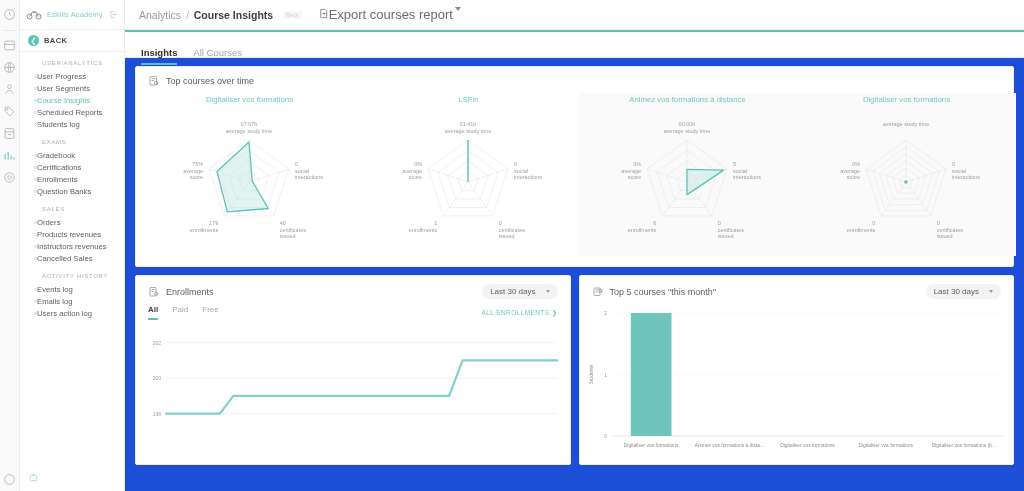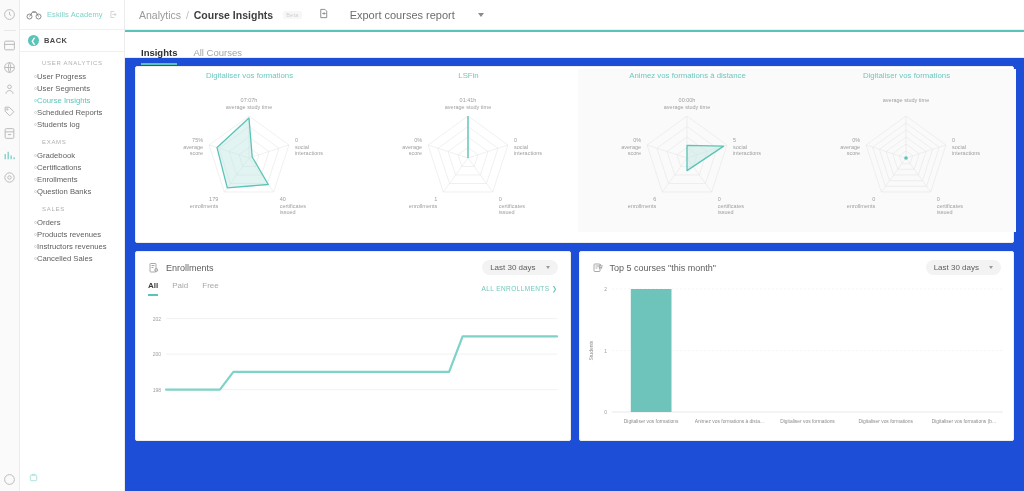--- a/index.html
+++ b/index.html
@@ -89,21 +89,21 @@
     padding: 0 0 0 14px; gap: 10px; border-bottom: 1px solid #efefef;
   }
   .crumb { font-size: 10.5px; color: #9a9a9a; }
   .crumb .sep { color: #bdbdbd; margin: 0 2px; }
   .crumb .cur { color: #3f3f3f; font-weight: bold; }
   .beta {
     font-size: 5.5px; color: #cfcfcf; letter-spacing: .3px;
     background: #f7f7f7; border-radius: 2px; padding: 1px 3px;
   }
   .export {
-    display: flex; align-items: center; gap: 21px; font-size: 11px;
+    display: flex; align-items: flex-start; gap: 0; font-size: 13px;
     color: #6d6d6d; cursor: pointer; margin-left: 6px;
   }
   .export svg { width: 11px; height: 11px; color: #7a7a7a; }
   .caret {
     width: 0; height: 0; border-left: 3px solid transparent;
     border-right: 3px solid transparent; border-top: 4px solid #8a8a8a;
     margin-left: 2px;
   }
 
   .tabbar {
@@ -313,20 +313,35 @@
         <div class="nav-item">
             <span class="dot"></span>
             <span>Instructors revenues</span>
           </div>
         <div class="nav-item">
             <span class="dot"></span>
             <span>Cancelled Sales</span>
           </div>
       </div>
       <div class="nav-gap"></div>
+      <div>
+        <div class="nav-group-title">ACTIVITY HISTORY</div>
+        <div class="nav-item">
+            <span class="dot"></span>
+            <span>Events log</span>
+          </div>
+        <div class="nav-item">
+            <span class="dot"></span>
+            <span>Emails log</span>
+          </div>
+        <div class="nav-item">
+            <span class="dot"></span>
+            <span>Users action log</span>
+          </div>
+      </div>
     </div>
 
     <div class="sidebar-footer">
       <svg viewBox="0 0 24 24" fill="none" stroke="#9fdcd4" stroke-width="1.8">
           <rect x="5" y="7" width="14" height="12" rx="2"></rect>
           <path d="M9 7V5h6v2"></path>
         </svg>
     </div>
   </div>
 
@@ -352,20 +367,31 @@
     </div>
 
     <div class="tabbar">
       <div class="tab active">Insights</div>
       <div class="tab">All Courses</div>
     </div>
 
     <div class="content">
 
       <div class="card">
+        <div class="card-head">
+          <span class="hicon">
+            <svg viewBox="0 0 24 24" fill="none" stroke="currentColor" stroke-width="1.7">
+                <rect x="4" y="3" width="13" height="17" rx="1.5"></rect>
+                <path d="M7 7h7M7 11h5"></path>
+                <circle cx="16" cy="16" r="3.4"></circle>
+                <path d="M18.6 18.6L21 21"></path>
+              </svg>
+          </span>
+          <span class="card-title">Top courses over time</span>
+        </div>
 
         <div class="radar-row">
           <div class="radar-cell">
             <div class="radar-name">Digitaliser vos formations</div>
             <svg class="radar-svg" id="radar-0" width="215" height="150" viewBox="0 0 215 150">
                 <polygon points="107.0,34.0 146.9,63.0 131.7,110.0 82.3,110.0 67.1,63.0" fill="none" stroke="#e6e6e6" stroke-width="0.6"></polygon>
                 <polygon points="107.0,44.5 137.0,66.3 125.5,101.5 88.5,101.5 77.0,66.3" fill="none" stroke="#e6e6e6" stroke-width="0.6"></polygon>
                 <polygon points="107.0,55.0 127.0,69.5 119.3,93.0 94.7,93.0 87.0,69.5" fill="none" stroke="#e6e6e6" stroke-width="0.6"></polygon>
                 <polygon points="107.0,65.5 117.0,72.8 113.2,84.5 100.8,84.5 97.0,72.8" fill="none" stroke="#e6e6e6" stroke-width="0.6"></polygon>
                 <line x1="107" y1="76" x2="107.0" y2="34.0" stroke="#e6e6e6" stroke-width="0.6"></line>

